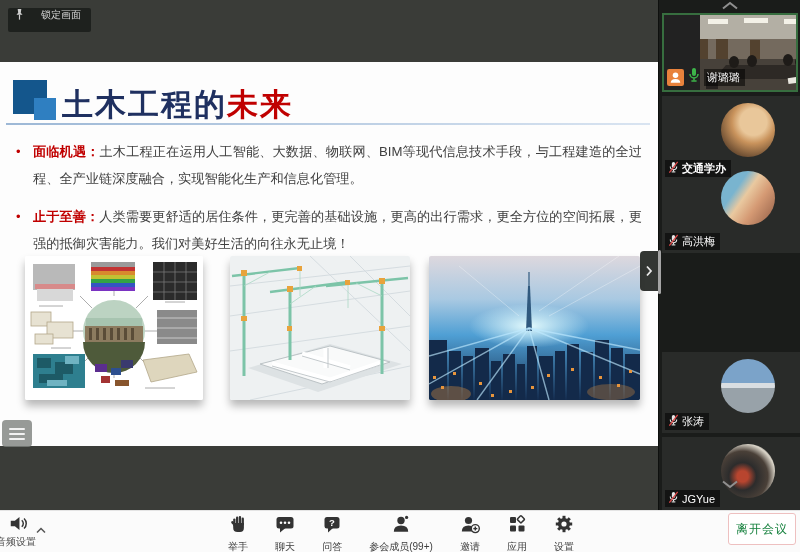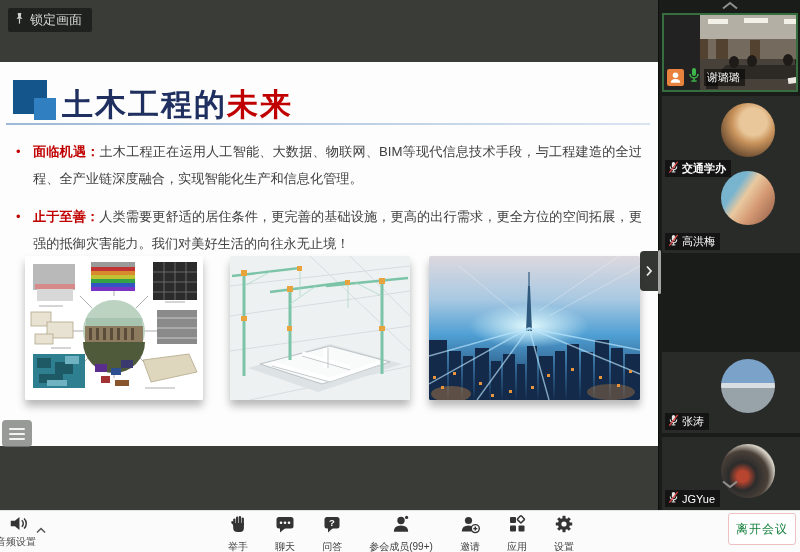--- a/index.html
+++ b/index.html
@@ -5,22 +5,22 @@
   html,body{margin:0;padding:0;}
   body{
     width:800px;height:552px;position:relative;overflow:hidden;
     background:#3a3c38;
     font-family:"Liberation Sans","DejaVu Sans",sans-serif;
     -webkit-font-smoothing:antialiased;
   }
   
   .main-area{position:absolute;left:0;top:0;width:658px;height:552px;background:#3a3c38;}
   .lock-btn{
-    position:absolute;left:8px;top:8px;height:24px;display:flex;align-items:center;gap:5px;
-    background:rgba(28,31,28,.92);color:#d6d6d6;font-size:13px;padding:0 10px 0 6px;border-radius:2px;
+    position:absolute;left:8px;top:8px;height:24px;display:flex;align-items:flex-start;gap:16px;
+    background:rgba(28,31,28,.92);color:#d6d6d6;font-size:10px;padding:0 10px 0 6px;border-radius:2px;
   }
   .slide{position:absolute;left:0;top:62px;width:658px;height:384px;background:#fdfdfd;}
   .logo-sq1{position:absolute;left:13px;top:18px;width:34px;height:34px;background:#14568c;}
   .logo-sq2{position:absolute;left:34px;top:36px;width:22px;height:22px;background:#2f7fc1;}
   .slide-title{position:absolute;left:62px;top:22px;font-size:31px;font-weight:bold;letter-spacing:2px;color:#1f3060;}
   .slide-title .accent{color:#c00000;}
   .title-rule{position:absolute;left:6px;top:61px;width:644px;height:2px;
     background:linear-gradient(to right,#9db8d6,#d9e4f1);}
   .bullets{position:absolute;left:16px;top:76px;width:626px;}
   .bullet{display:flex;font-size:13.2px;line-height:2.05;color:#404040;text-align:justify;margin-bottom:11px;}

